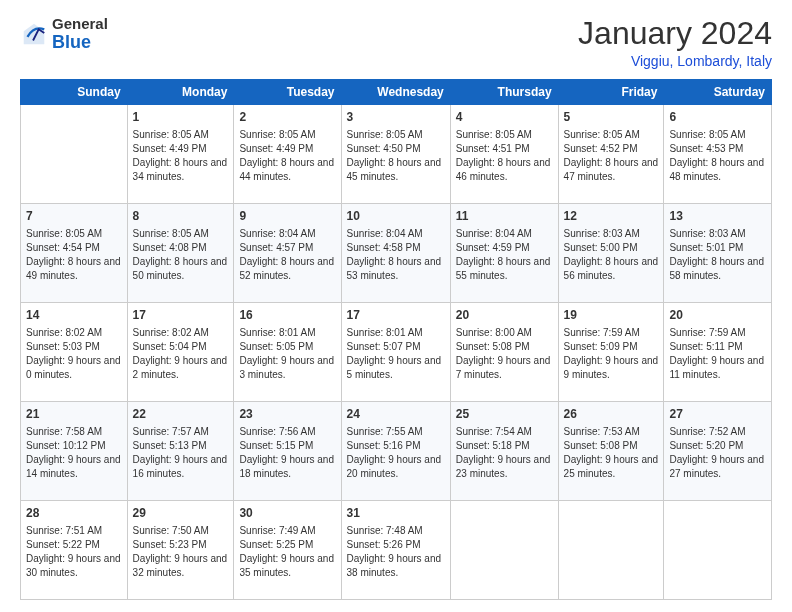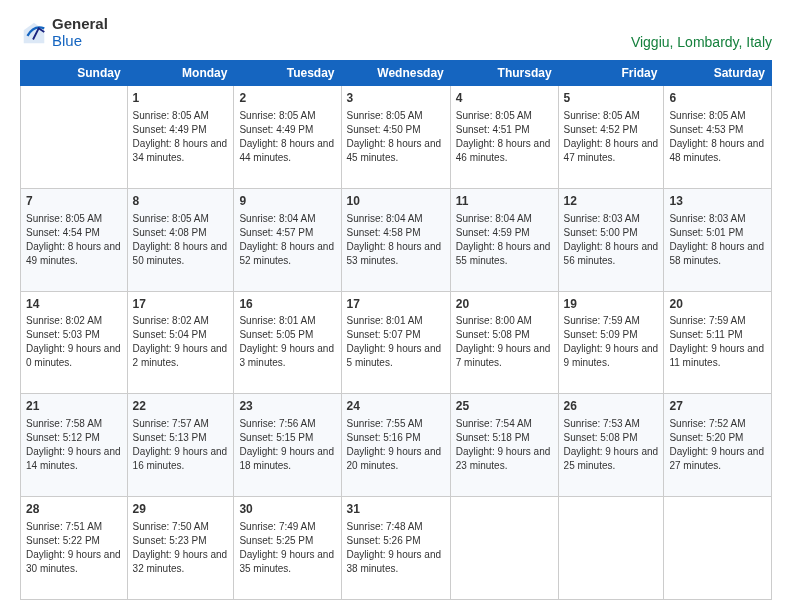--- a/index.html
+++ b/index.html
@@ -32,41 +32,41 @@
       display: flex;
       flex-direction: column;
       line-height: 1.1;
     }
     .logo-general {
       font-size: 15px;
       font-weight: bold;
       color: #333;
     }
     .logo-blue {
-      font-size: 15px;
-      font-weight: normal;
+      font-size: 18px;
+      font-weight: bold;
       color: #1565c0;
     }
     .logo-icon {
       width: 28px;
       height: 28px;
     }
     .header-right {
       text-align: right;
     }
     .month-title {
       font-size: 32px;
       font-weight: normal;
       color: #333;
       line-height: 1.1;
     }
     .location {
       font-size: 14px;
-      color: #15803d;
-      margin-top: 18px;
+      color: #1d4ed8;
+      margin-top: 2px;
     }
     .calendar-table {
       width: 100%;
       border-collapse: collapse;
       flex: 1;
     }
     .calendar-table th {
       background: #1565c0;
       color: #fff;
       font-size: 12px;
@@ -117,20 +117,21 @@
         <polygon points="15,4 26,12 26,26 4,26 4,12" fill="#1565c0" opacity="0.15"></polygon>
         <path d="M8,18 Q15,6 26,10" stroke="#1565c0" stroke-width="2.5" fill="none"></path>
         <path d="M14,22 L20,10 L26,14" stroke="#1a237e" stroke-width="2" fill="none"></path>
       </svg>
       <div class="logo-text">
         <span class="logo-general">General</span>
         <span class="logo-blue">Blue</span>
       </div>
     </div>
     <div class="header-right">
+      <div class="month-title">January 2024</div>
       <div class="location">Viggiu, Lombardy, Italy</div>
     </div>
   </div>
 
   <table class="calendar-table">
     <thead>
       <tr>
         <th>Sunday</th>
         <th>Monday</th>
         <th>Tuesday</th>
@@ -306,21 +307,21 @@
               <div>Sunset: 5:11 PM</div>
               <div>Daylight: 9 hours and 11 minutes.</div>
             </div>
           </td>
         </tr>
         <tr>
           <td>
             <div class="cell-content">
               <span class="day-number">21</span>
               <div>Sunrise: 7:58 AM</div>
-              <div>Sunset: 5:12 PM</div>
+              <div>Sunset: 10:12 PM</div>
               <div>Daylight: 9 hours and 14 minutes.</div>
             </div>
           </td>
           <td>
             <div class="cell-content">
               <span class="day-number">22</span>
               <div>Sunrise: 7:57 AM</div>
               <div>Sunset: 5:13 PM</div>
               <div>Daylight: 9 hours and 16 minutes.</div>
             </div>

